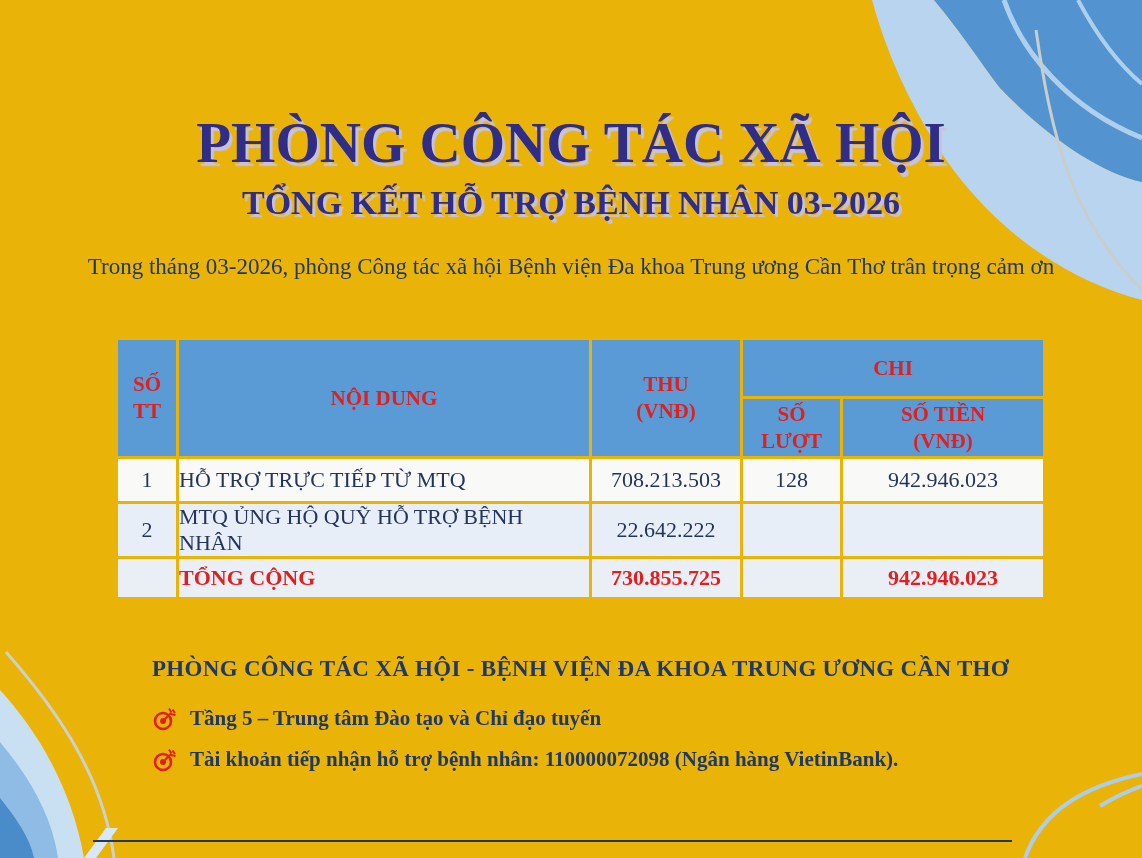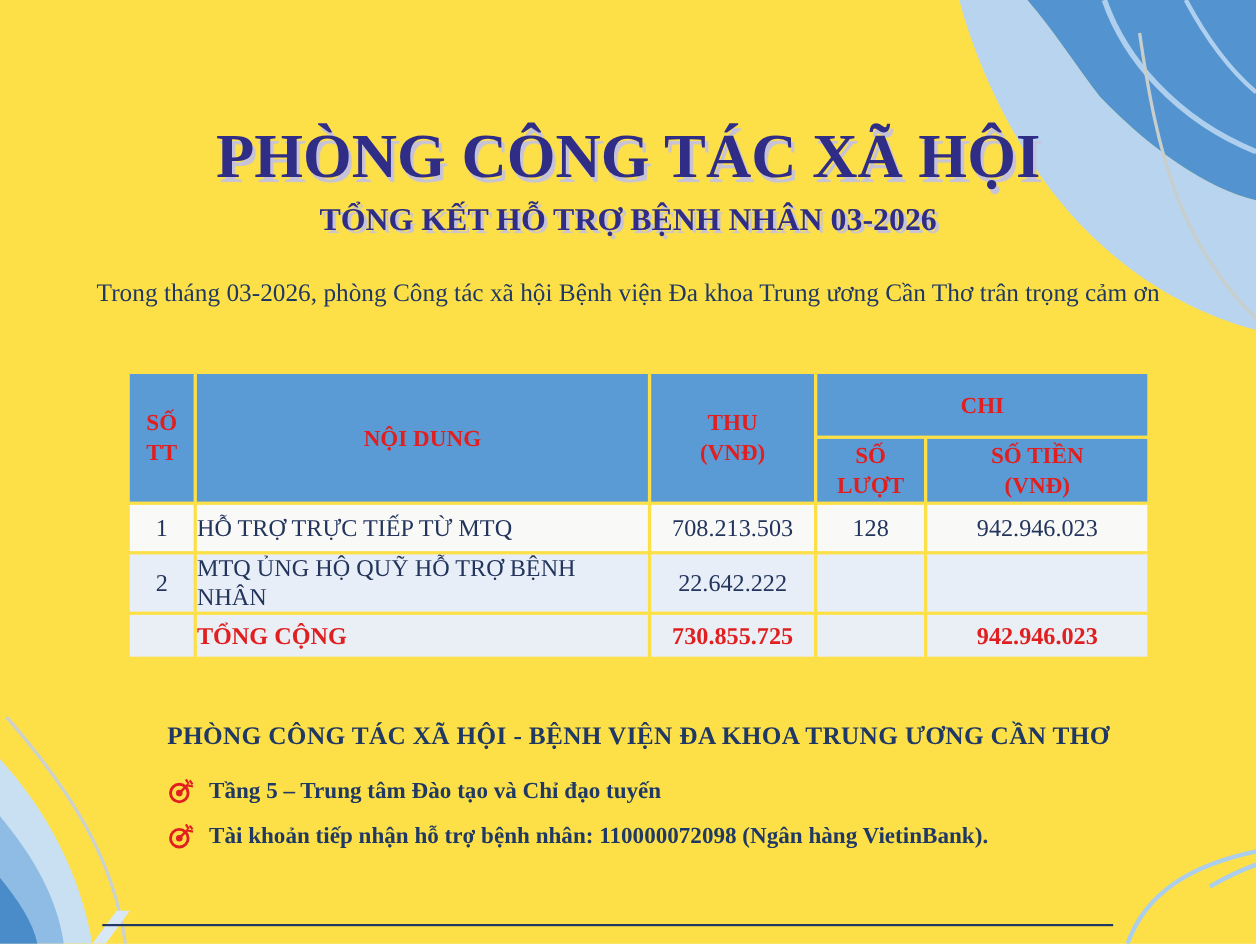--- a/index.html
+++ b/index.html
@@ -1,26 +1,26 @@
 <!DOCTYPE html>
 <html><head>
 <meta charset="utf-8">
 <style>
   html,body{margin:0;padding:0;}
   body{width:1142px;height:858px;background:#ffffff;overflow:hidden;
        font-family:"Liberation Serif", serif;}
-  .page{position:relative;width:1142px;height:858px;background:#fde047;}
+  .page{position:relative;width:1142px;height:858px;background:#eab308;}
   svg.bg{position:absolute;left:0;top:0;z-index:0;}
   .content{position:relative;z-index:1;}
 
   .title{position:absolute;left:0;top:110px;width:1142px;text-align:center;
          font-size:57px;font-weight:bold;color:#302d87;letter-spacing:0px;
          text-shadow:3px 4px 1px #c6c2da;}
   .subtitle{position:absolute;left:0;top:184px;width:1142px;text-align:center;
-         font-size:29px;font-weight:bold;color:#302d87;
+         font-size:34px;font-weight:bold;color:#302d87;
          text-shadow:3px 3px 1px #c6c2da;}
 
   .intro{position:absolute;left:0;top:246px;width:1142px;text-align:center;
          font-size:23px;color:#1f3864;line-height:42px;}
 
   table.summary{position:absolute;left:115px;top:337px;width:931px;
          border-collapse:separate;border-spacing:3px;table-layout:fixed;}
   table.summary th, table.summary td{padding:0;margin:0;vertical-align:middle;}
   th{background:#5b9bd5;color:#e02020;font-size:21px;font-weight:bold;
      text-align:center;line-height:27px;}

